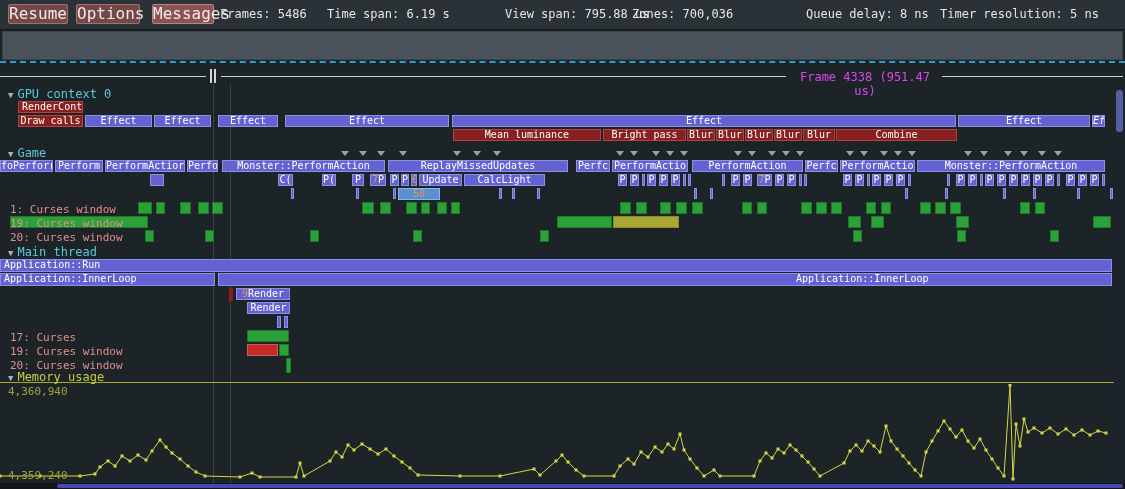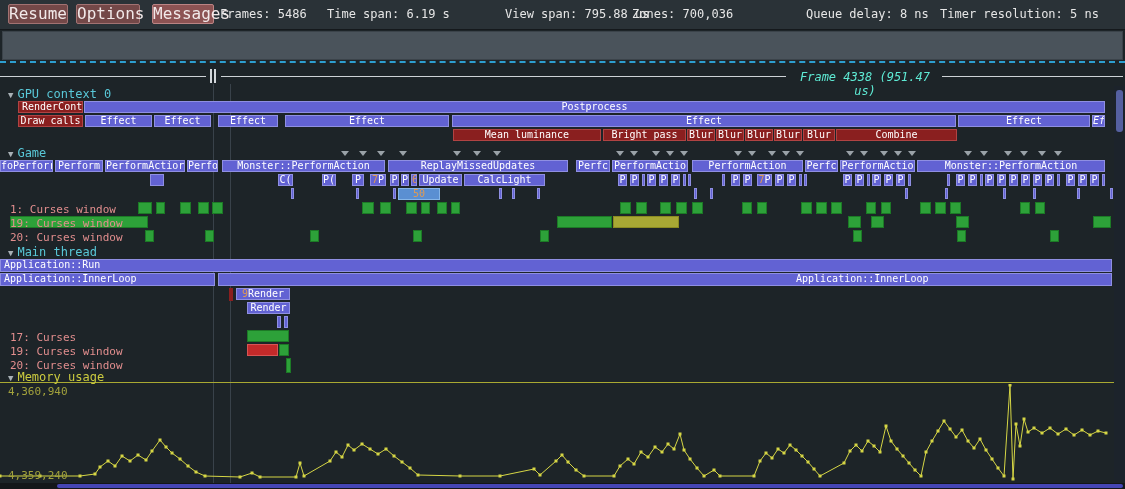--- a/index.html
+++ b/index.html
@@ -10,21 +10,21 @@
   .btn{position:absolute;top:4px;height:20px;background:#744848;border:1px solid #a27272;
        border-radius:2px;color:#f2e9e9;font-size:16px;line-height:18px;text-align:center;
        box-sizing:border-box;cursor:pointer;}
   .btn.active{background:#8d5353;border-color:#bb8484;}
   .stat{position:absolute;top:7px;font-size:12px;color:#e6e6e6;white-space:pre;}
   .frames{position:absolute;left:2px;top:31px;width:1121px;height:29px;background:#4a535b;
           border:1px solid #3b434a;box-sizing:border-box;}
   .dash{position:absolute;left:0;top:61px;width:1125px;height:0;border-top:2px dashed #2d9ecf;}
   .rline{position:absolute;top:76px;height:1px;background:#cdd2d6;}
   .ptick{position:absolute;top:69px;width:2px;height:14px;background:#d2d6da;}
-  .frlabel{position:absolute;top:70px;left:789px;width:152px;text-align:center;font-size:12px;color:#5eead4;font-style:italic;}
+  .frlabel{position:absolute;top:70px;left:789px;width:152px;text-align:center;font-size:12px;color:#d946ef;}
   .vline{position:absolute;width:1px;background:#39424a;top:84px;height:399px;}
   .sec{position:absolute;font-size:12px;color:#59c8d8;white-space:pre;}
   .sec .tri{color:#a9b1b6;font-size:9px;margin-right:4px;}
   .sec.mem{color:#cbcb3f;}
   .row{position:absolute;left:0;width:1114px;height:13px;}
   .zone{position:absolute;top:0;height:12px;box-sizing:border-box;font-size:10px;line-height:10px;
         color:#fff;text-align:center;overflow:hidden;white-space:nowrap;}
   .zp{background:#6262d3;border:1px solid #8f8fe2;}
   .zr{background:#8a1f1f;border:1px solid #b04343;}
   .zg{background:#2da139;border:1px solid #1c7a26;}
@@ -72,21 +72,20 @@
   <div class="ptick" style="left:210px"></div>
   <div class="ptick" style="left:214px"></div>
   <div class="frlabel">Frame 4338 (951.47 us)</div>
 
   <div class="vline" style="left:213px"></div>
   <div class="vline" style="left:230px"></div>
 
   <div class="sec" style="left:8px;top:87px"><span class="tri">▼</span><span>GPU context 0</span></div>
   <div class="row" style="top:101px">
       <div class="zone zr al" style="left: 18px; width: 65px;">RenderConte</div>
-      <div class="zone zp" style="left: 84px; width: 1021px;">Postprocess</div>
     </div>
   <div class="row" style="top:115px">
       <div class="zone zr" style="left: 18px; width: 65px;">Draw calls</div>
       <div class="zone zp" style="left: 85px; width: 67px;">Effect</div>
       <div class="zone zp" style="left: 154px; width: 57px;">Effect</div>
       <div class="zone zp" style="left: 218px; width: 60px;">Effect</div>
       <div class="zone zp" style="left: 285px; width: 164px;">Effect</div>
       <div class="zone zp" style="left: 452px; width: 504px;">Effect</div>
       <div class="zone zp" style="left: 958px; width: 132px;">Effect</div>
       <div class="zone zp" style="left: 1092px; width: 13px; font-style: italic;">Ef</div>

